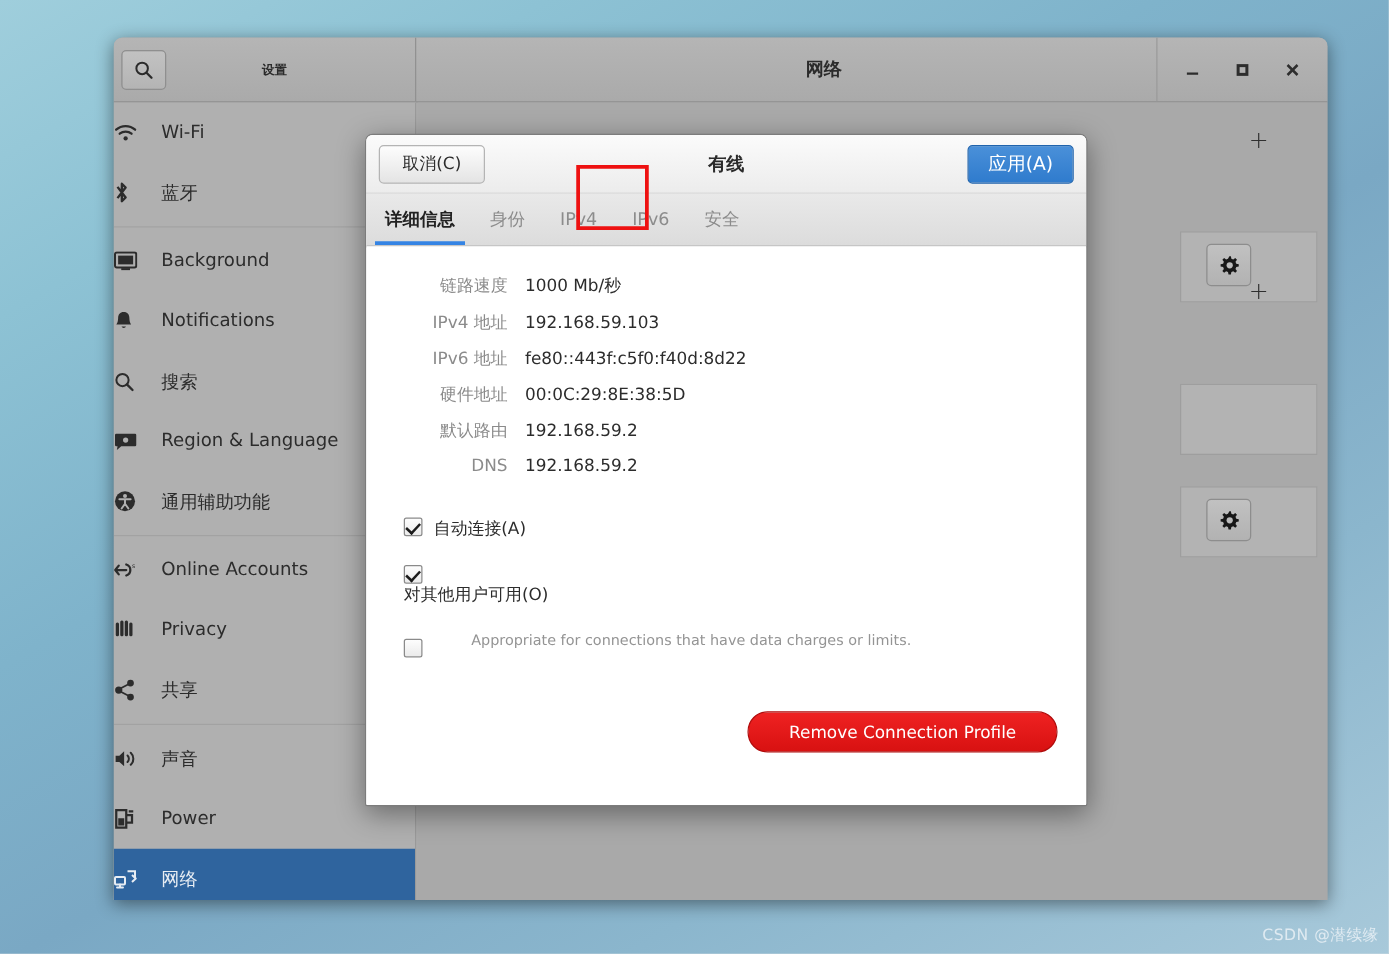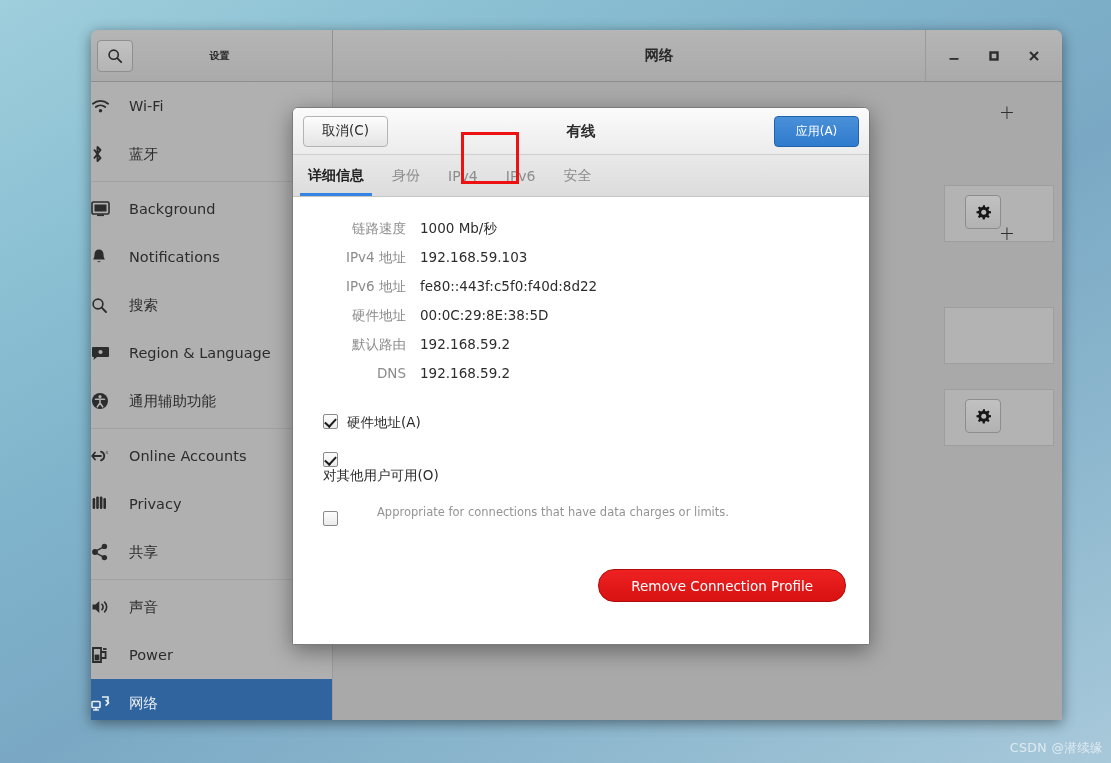--- a/index.html
+++ b/index.html
@@ -167,21 +167,21 @@
     text-align: center;
     font-size: 14.5px; font-weight: bold; color: #2b2b2b;
     pointer-events: none;
   }
   .btn-apply {
     margin-left: auto;
     width: 85px; height: 31px;
     background: linear-gradient(to bottom,#4a90d9,#2f7bcd);
     border: 1px solid #1f63ad;
     border-radius: 4px;
-    color: #ffffff; font-size: 12px;
+    color: #ffffff; font-size: 15px;
     cursor: pointer;
     font-family: inherit;
   }
 
   .tabbar {
     height: 42px;
     background: linear-gradient(to bottom,#e9e9e9,#dcdcdc);
     border-bottom: 1px solid #c6c6c6;
     display: flex; align-items: stretch;
     padding-left: 1px;
@@ -531,21 +531,21 @@
     </div>
     <div class="detail-row">
       <div class="detail-label">DNS</div>
       <div class="detail-value">192.168.59.2</div>
     </div>
 
     <div style="height:22px"></div>
 
     <div class="chk-row" style="margin-bottom:20px;">
       <span class="chk-box on"></span>
-      <span class="chk-label">硬件地址(A)</span>
+      <span class="chk-label">自动连接(A)</span>
     </div>
 
     <div class="chk-row" style="margin-bottom:18px;flex-direction:column;">
       <span class="chk-box on"></span>
       <span class="chk-label">对其他用户可用(O)</span>
     </div>
 
     <div class="chk-row" style="align-items:flex-start;">
       <span class="chk-box" style="margin-top:8px;"></span>
       <span>

